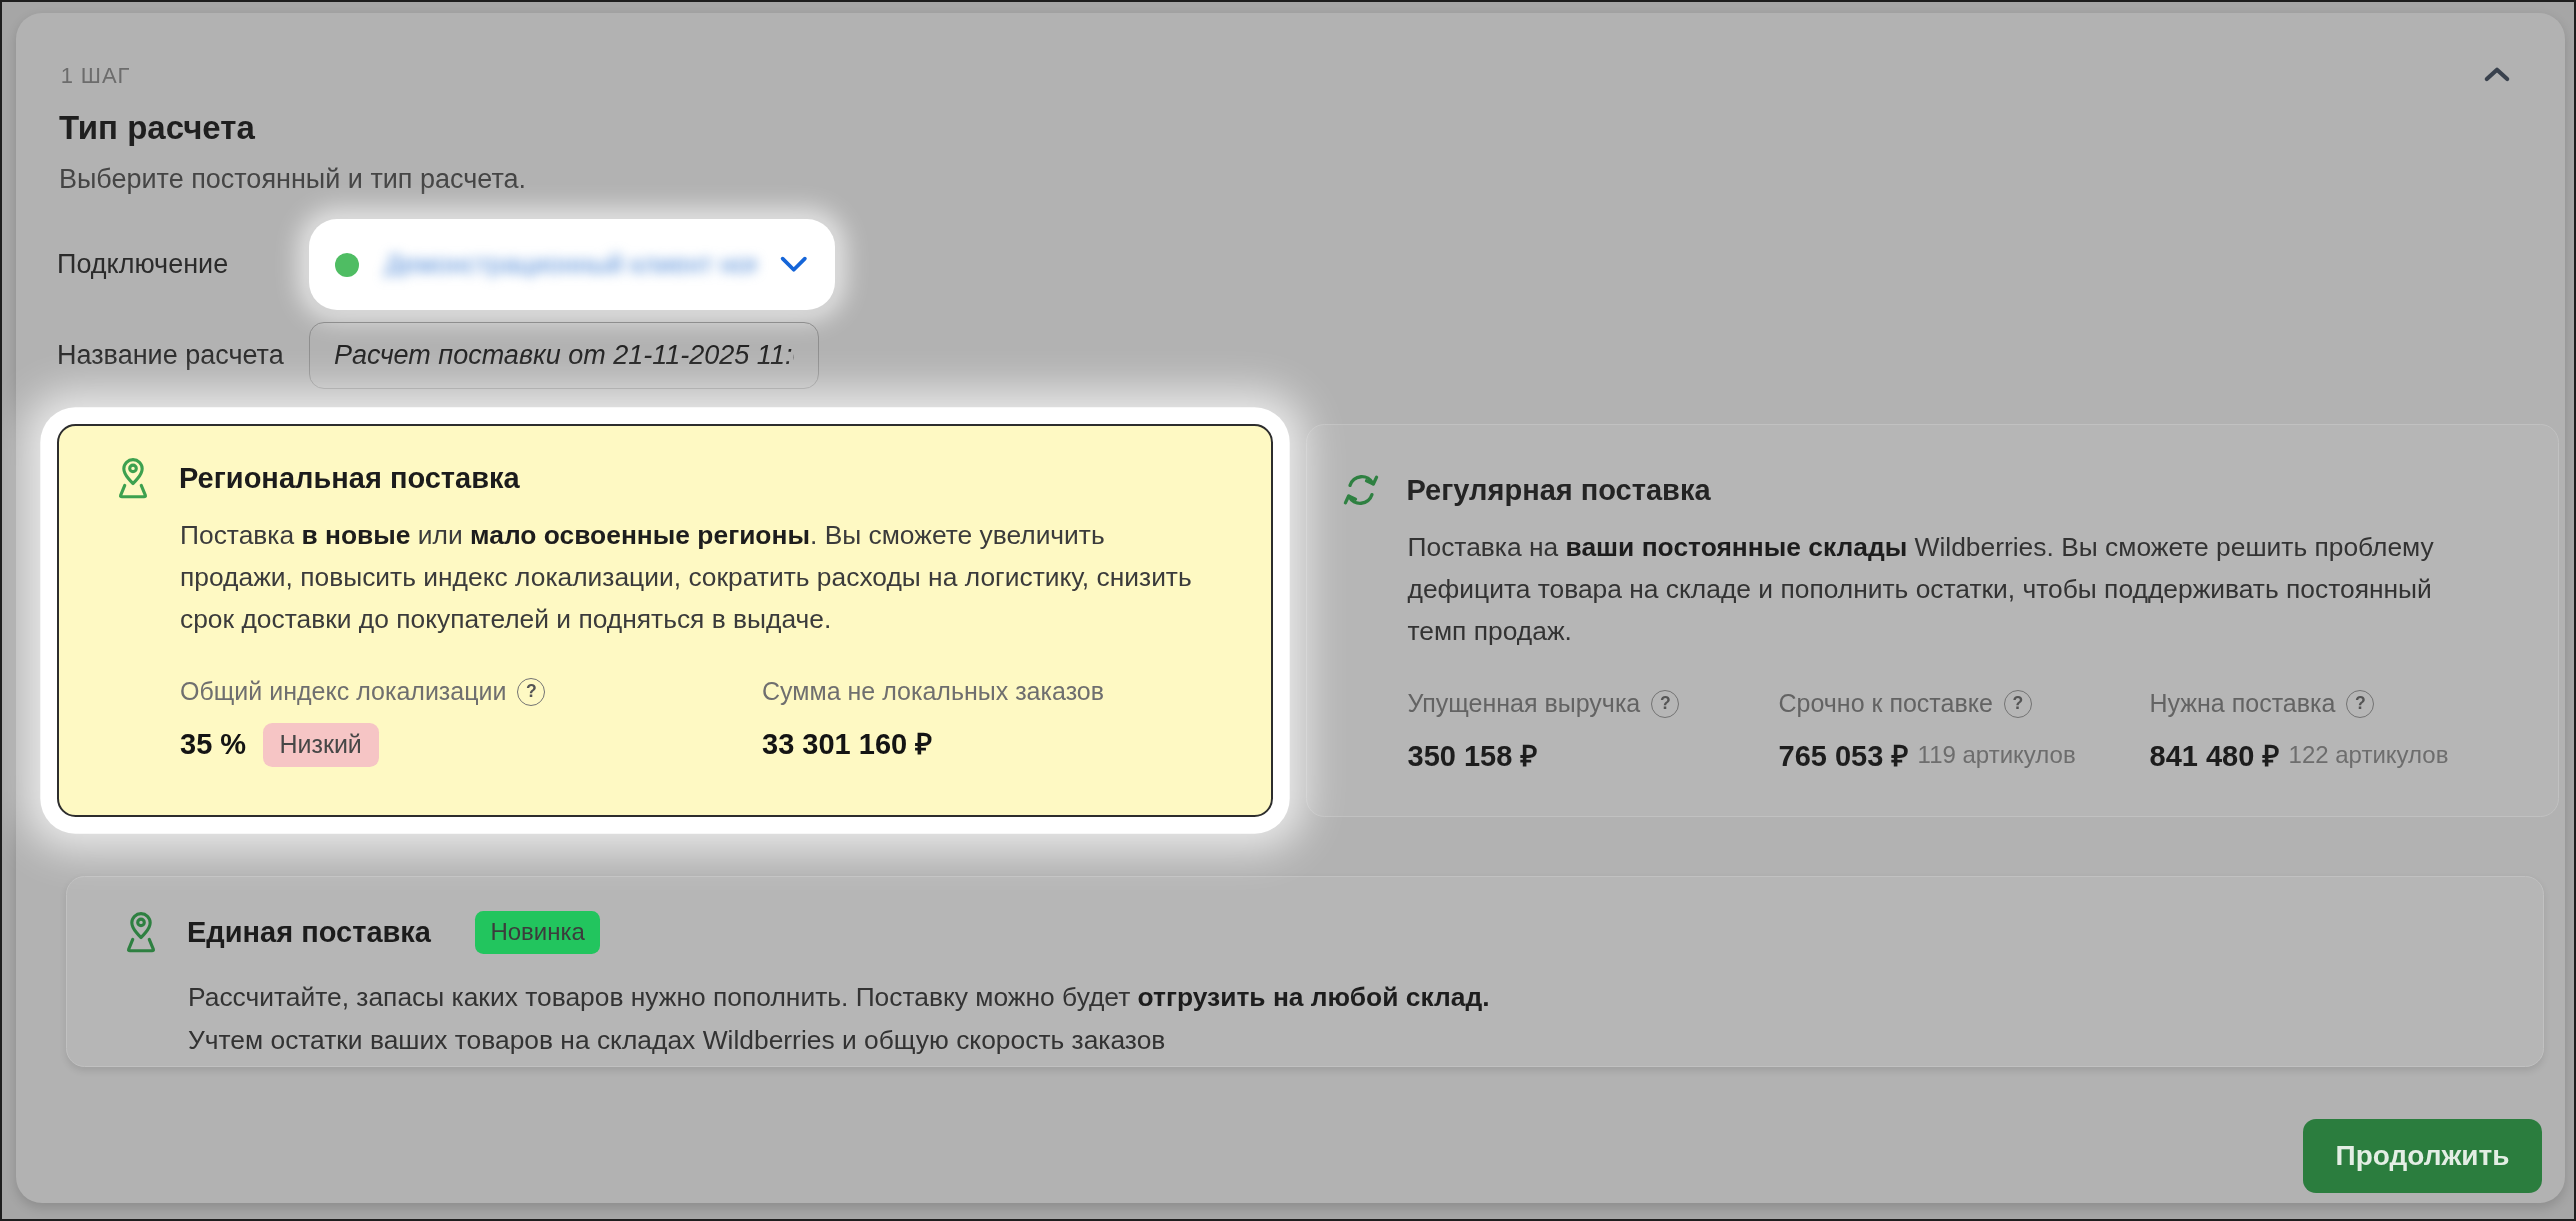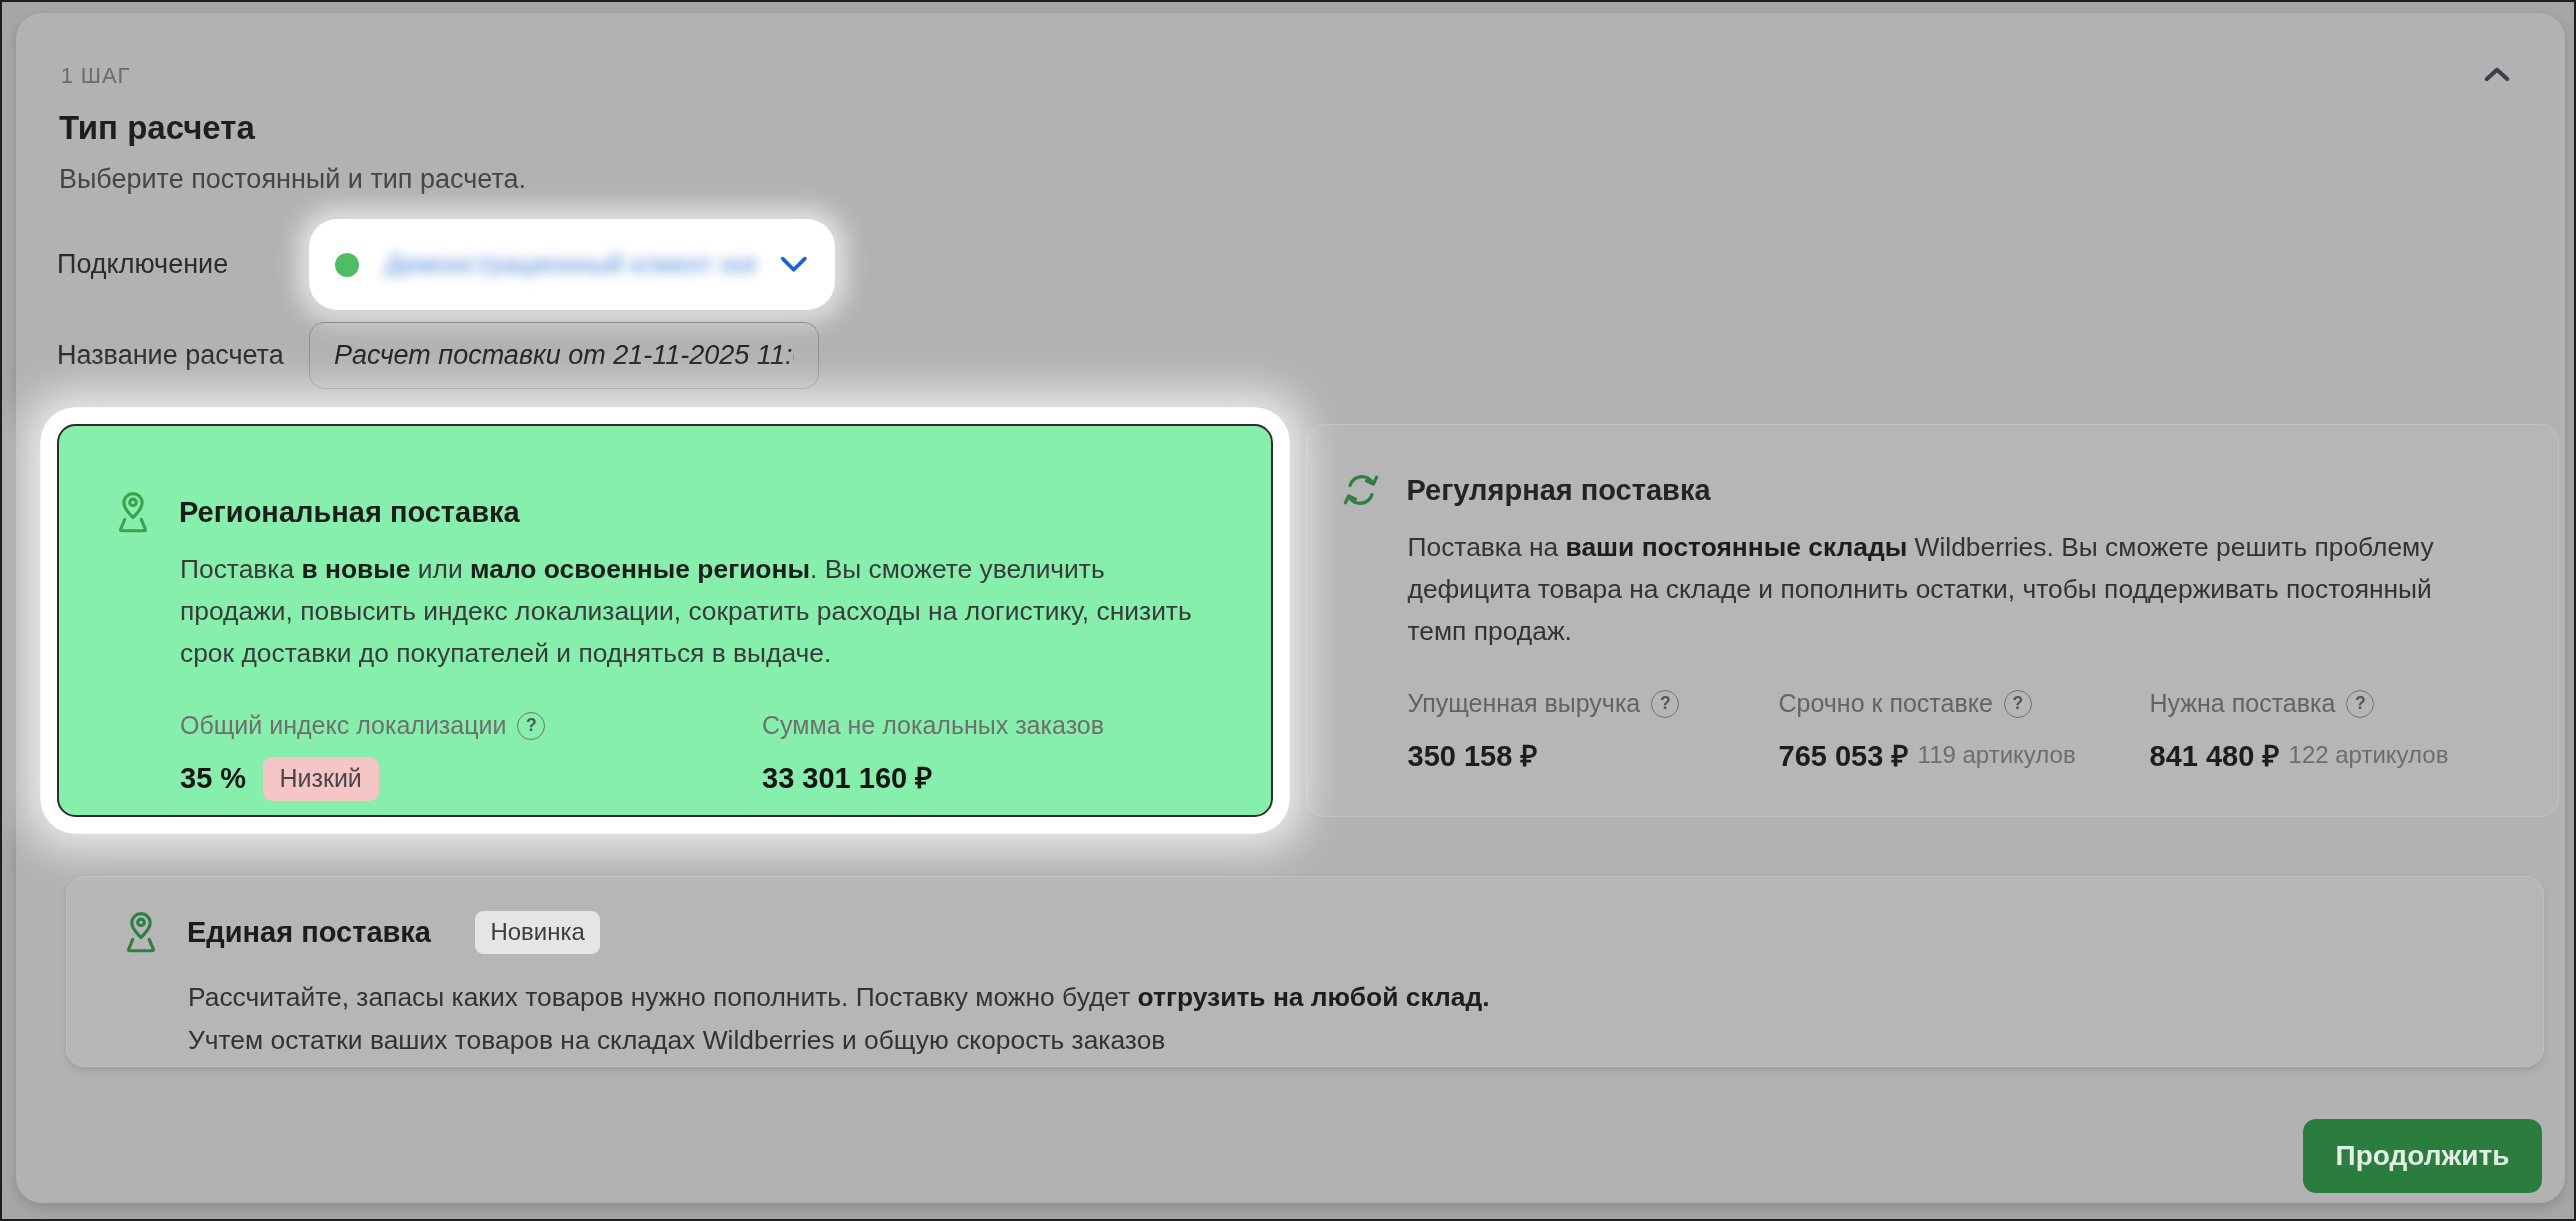--- a/index.html
+++ b/index.html
@@ -32,23 +32,23 @@
   .blur-text{margin-left:26px;font-size:26px;color:#4c87d6;filter:blur(5.6px);white-space:nowrap;overflow:hidden;max-width:371px;}
   .pill-chevron{margin-left:auto;display:flex;align-items:center;}
   .name-input{
     width:510px;height:67px;background:transparent;border:1.9px solid #8e8e8e;border-radius:15px;
     font-size:27px;color:#222222;padding:0 24px;box-sizing:border-box;font-family:inherit;outline:none;font-style:italic;
   }
   
   .cards-row{display:flex;gap:33px;margin-top:33px;align-items:stretch;}
   .card{box-sizing:border-box;border-radius:18.5px;}
   .card-regional{
-    flex:0 0 1216px;height:393px;background:#86efac;border:2.8px solid #2d2d2d;
+    flex:0 0 1216px;height:393px;background:#fef9c3;border:2.8px solid #2d2d2d;
     box-shadow:0 0 0 16.7px #ffffff,0 0 41px 33px rgba(255,255,255,.72);
-    padding:64px 52px;position:relative;z-index:2;cursor:pointer;
+    padding:30px 52px;position:relative;z-index:2;cursor:pointer;
   }
   .card-regular{
     flex:1;height:393px;background:#b6b6b6;border:1.9px solid #c1c1c1;
     padding:43px 37px 43px 31.5px;cursor:pointer;
   }
   .card-head{display:flex;align-items:center;gap:24px;}
   .card-icon{width:44px;height:44px;flex:none;display:flex;align-items:center;justify-content:center;}
   .card-title{font-size:29px;font-weight:700;color:#1c1c1c;}
   .card-regular .card-title{color:#242424;}
   .card-body{margin:14px 0 0 69px;font-size:26.4px;line-height:42px;color:#3b3b3b;max-width:1030px;}
@@ -65,21 +65,21 @@
   }
   .stat-value-row{margin-top:16.7px;display:flex;align-items:center;font-size:29px;font-weight:700;color:#141414;}
   .card-regular .stat-value-row{color:#1d1d1d;}
   .badge-low{margin-left:16.7px;background:#f6c5c5;color:#474747;font-size:25px;font-weight:400;padding:7.4px 16.7px;border-radius:9.3px;}
   .note{margin-left:9.3px;font-size:24px;font-weight:400;color:#6d6d6d;white-space:nowrap;}
   
   .card-unified{
     margin-top:59px;height:191px;background:#b6b6b6;border:1.9px solid #c1c1c1;border-radius:18.5px;
     padding:33px 52px;box-sizing:border-box;box-shadow:0 3.7px 7.4px rgba(0,0,0,.10);cursor:pointer;margin-left:9px;
   }
-  .badge-new{margin-left:20.4px;background:#e5e5e5;color:#3c3c3c;font-size:24px;padding:7.4px 15px;border-radius:8.3px;font-weight:400;}
+  .badge-new{margin-left:20.4px;background:#22c55e;color:#3c3c3c;font-size:24px;padding:7.4px 15px;border-radius:8.3px;font-weight:400;}
   .uni-lines{margin:22px 0 0 69px;font-size:26.4px;line-height:43px;color:#333333;}
   
   .footer{display:flex;justify-content:flex-end;margin-top:52px;padding-right:1.9px;}
   .btn{
     min-width:221px;height:74px;background:#2b7d3e;color:#e3eee4;font-size:28px;font-weight:700;
     border:none;border-radius:13px;font-family:inherit;padding:8px 33px;cursor:pointer;
   }
 </style>
 </head>
 <body>

